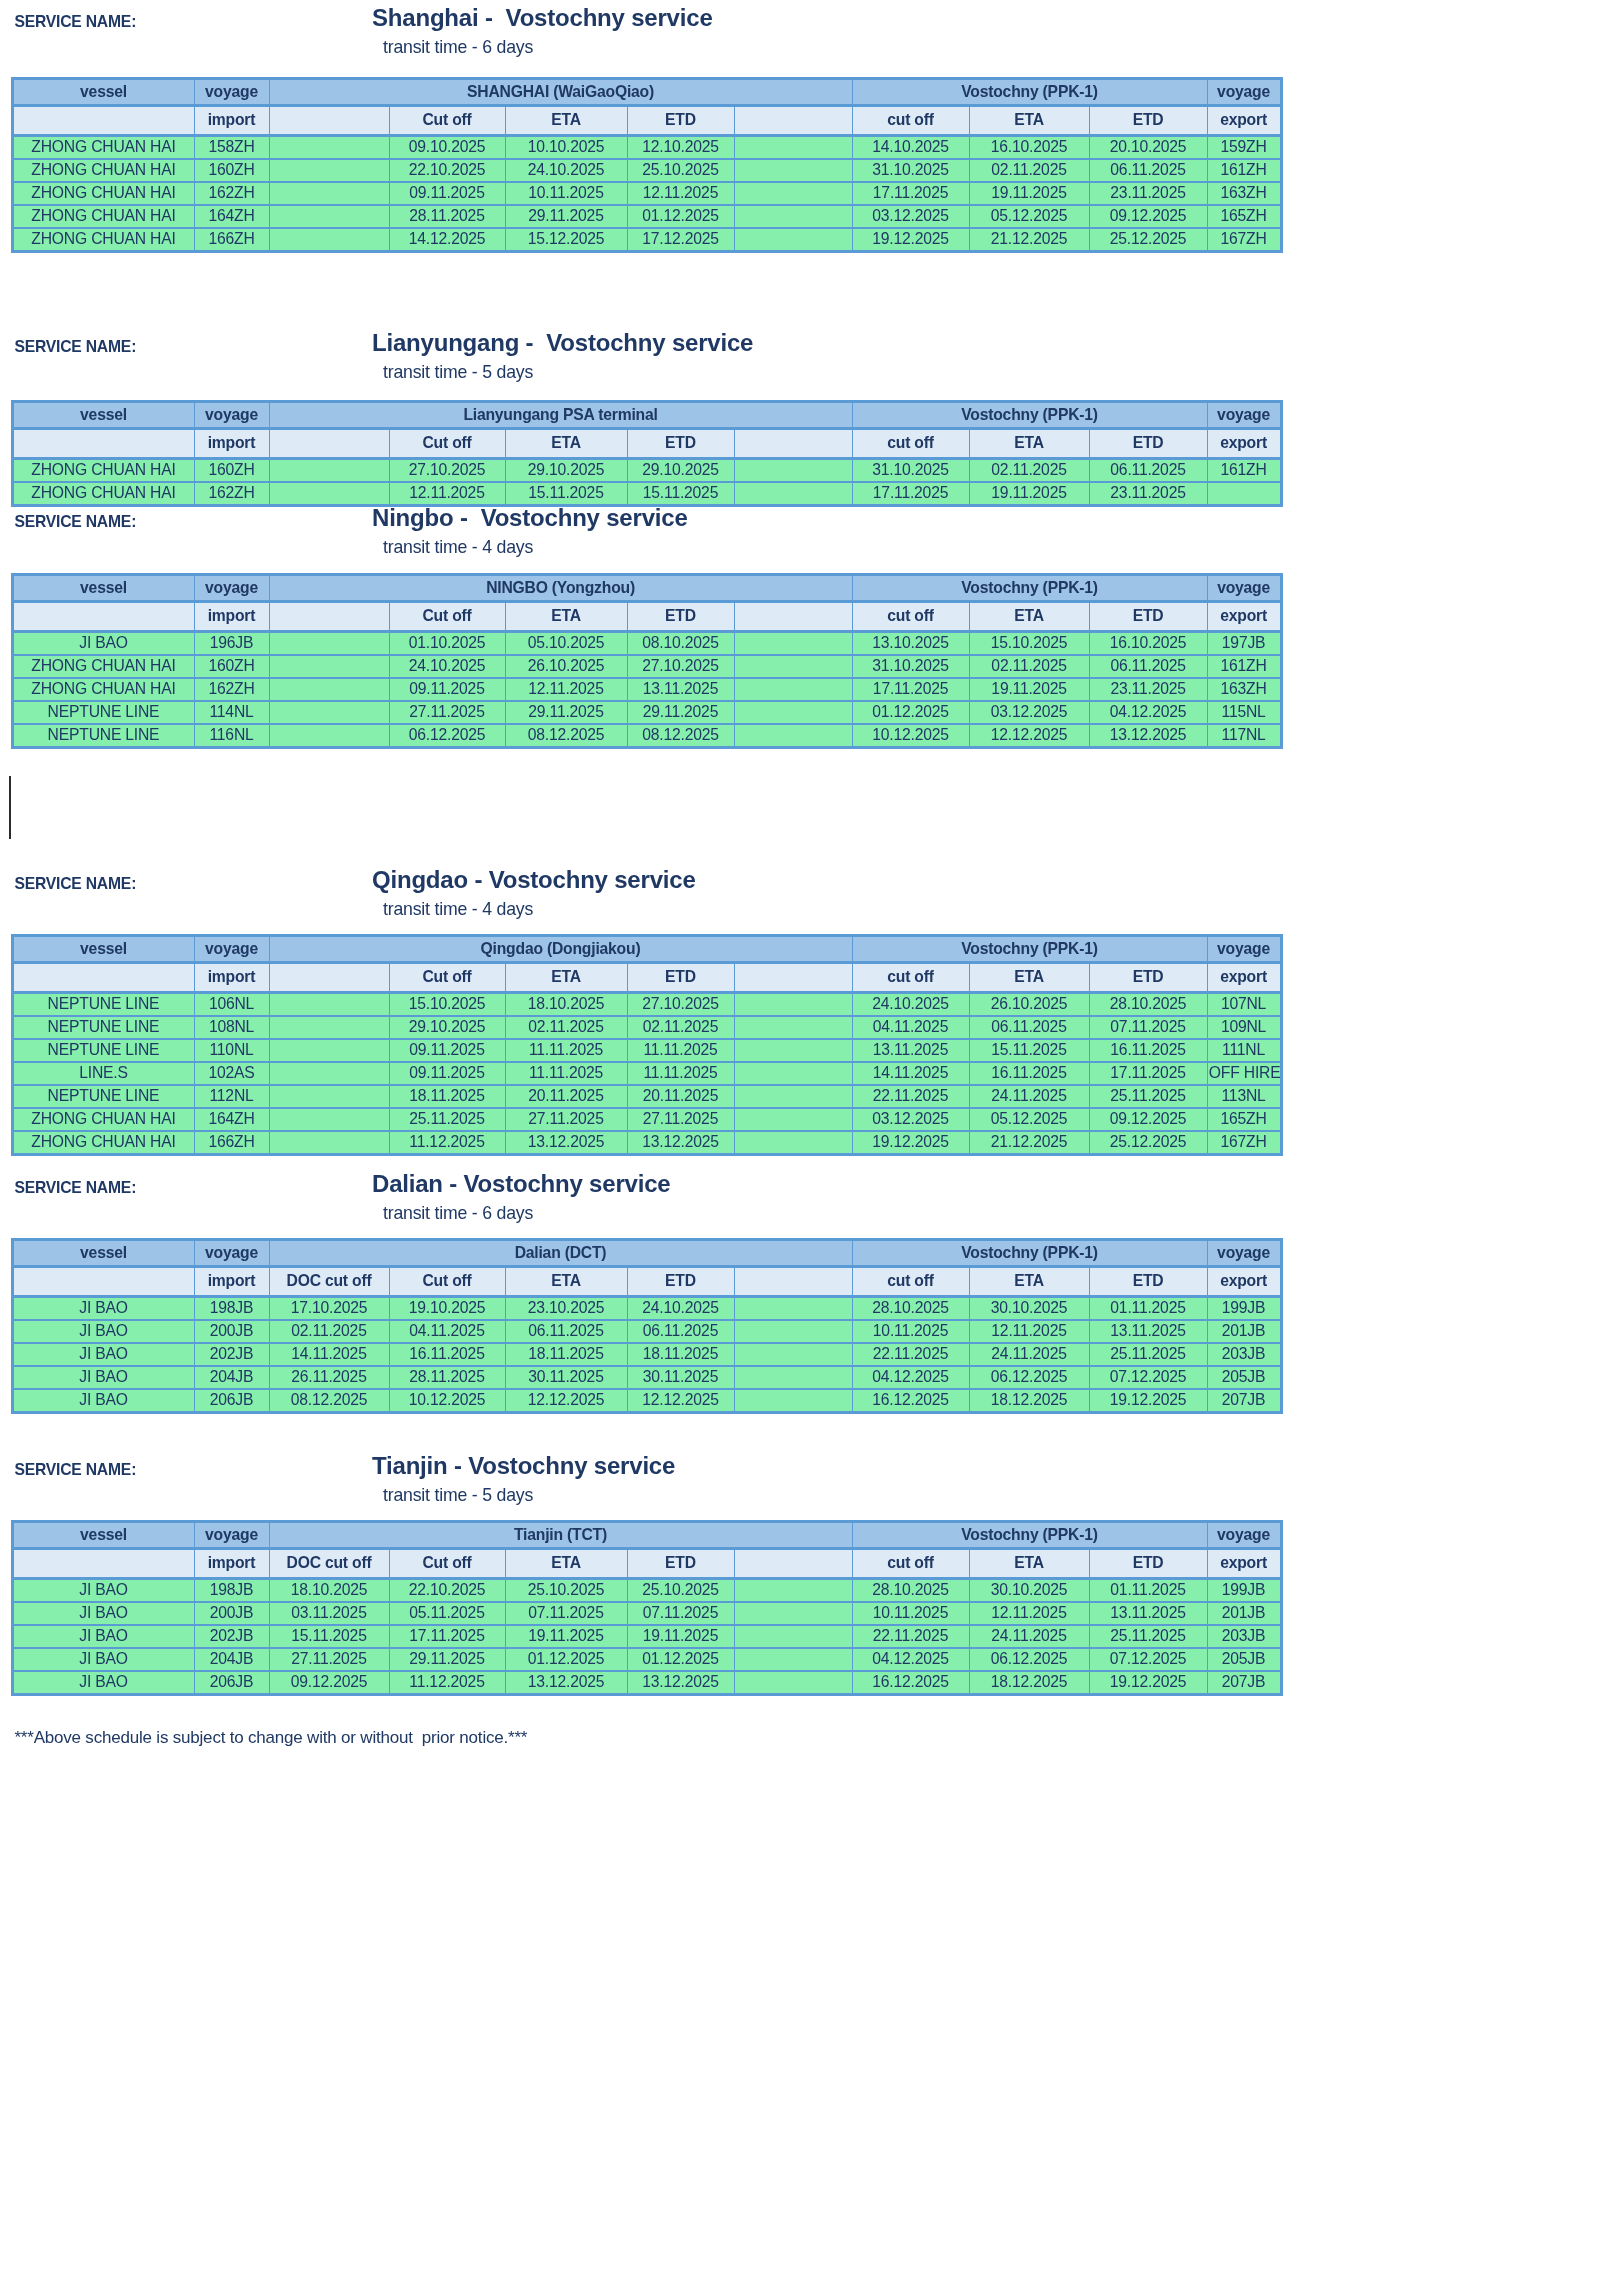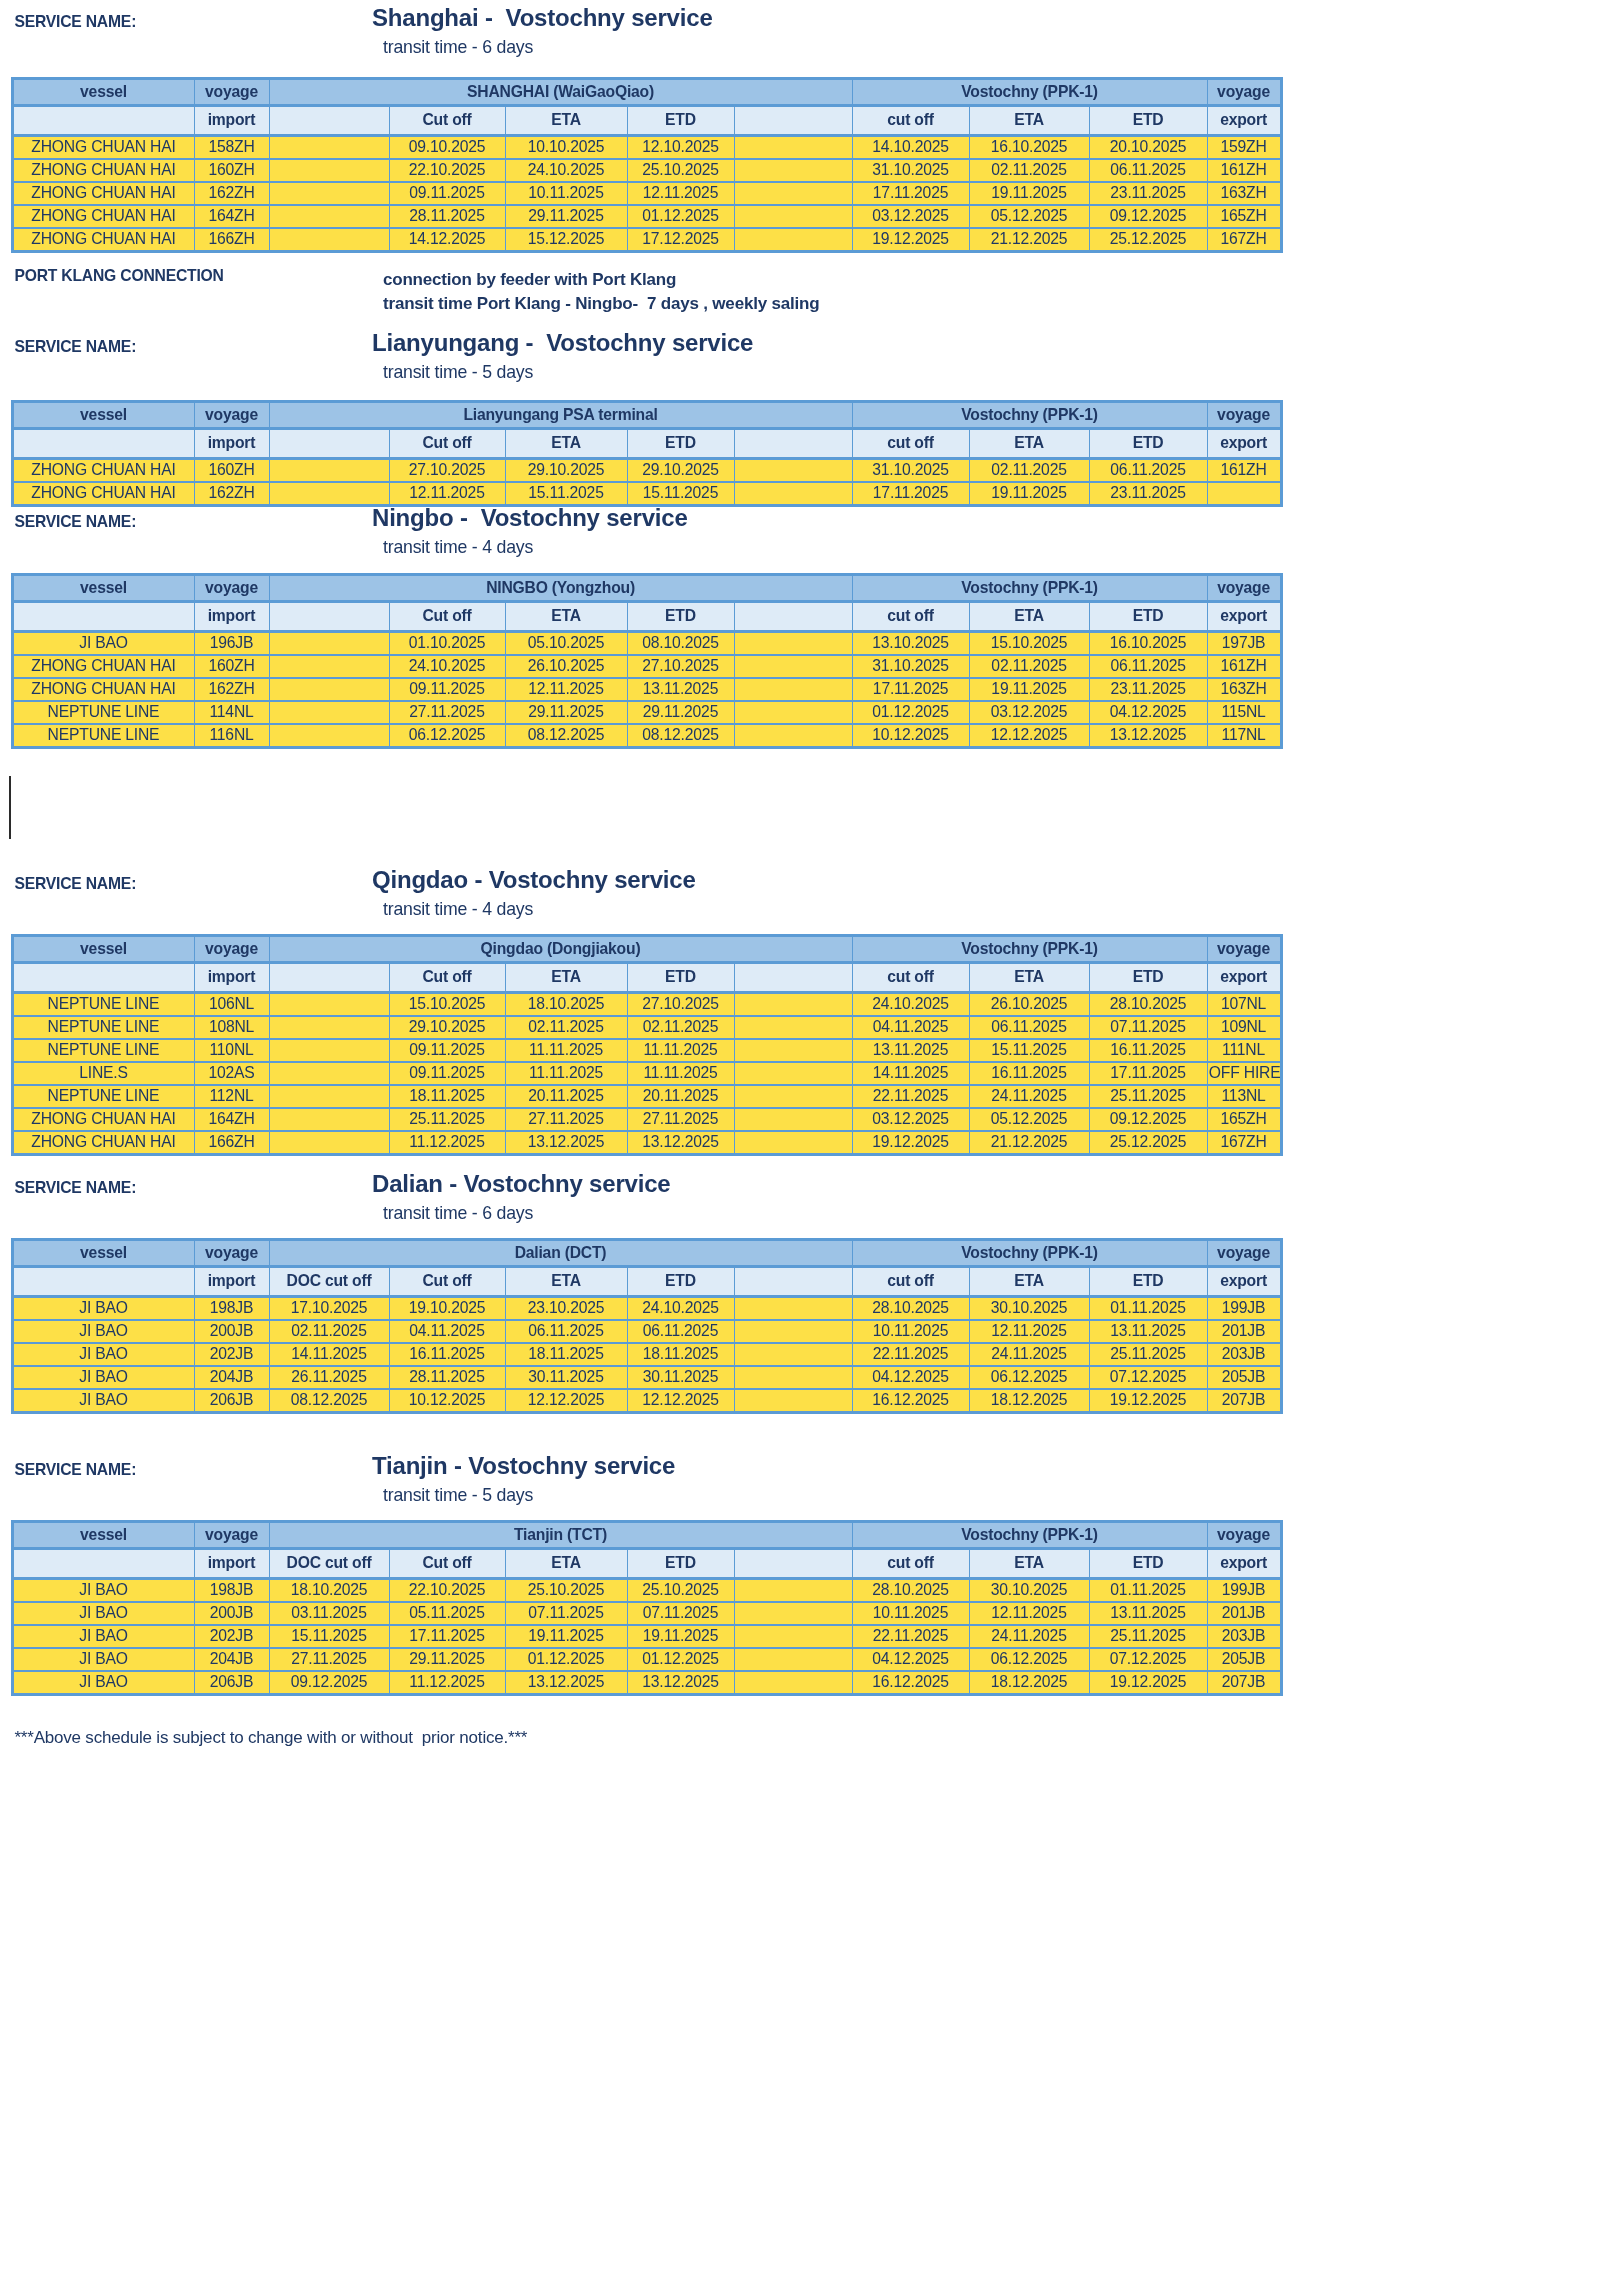--- a/index.html
+++ b/index.html
@@ -18,21 +18,21 @@
   .svc{position:absolute;left:0;width:1622px;height:79px;}
   .lbl{position:absolute;left:14.4px;top:3.9px;font-size:15.7px;font-weight:bold;white-space:pre;}
   .ttl{position:absolute;left:372px;top:-5.2px;font-size:24px;font-weight:bold;white-space:pre;}
   .sub{position:absolute;left:383px;top:27.5px;font-size:17.7px;font-weight:normal;white-space:pre;}
   .conn{position:absolute;left:0;width:1622px;height:59px;}
   .conn .line1{position:absolute;left:383px;top:0;font-size:17px;font-weight:bold;white-space:pre;}
   .conn .line2{position:absolute;left:383px;top:23.6px;font-size:17px;font-weight:bold;white-space:pre;}
   .vline{position:absolute;left:8.5px;width:2px;background:#2b2b2b;}
   table.sched{
     position:absolute;left:10.5px;width:1270px;
-    border-collapse:collapse;table-layout:fixed;background:#fde047;
+    border-collapse:collapse;table-layout:fixed;background:#86efac;
     border:3.3px solid var(--border);
   }
   table.sched th,table.sched td{
     border:1.3px solid var(--border);
     border-top-width:2px;border-bottom-width:2px;
     text-align:center;vertical-align:middle;
     overflow:hidden;white-space:nowrap;
     padding:0 1.3px;
   }
   table.sched tr.h1 th{
@@ -156,25 +156,20 @@
           <td>17.12.2025</td>
           <td></td>
           <td>19.12.2025</td>
           <td>21.12.2025</td>
           <td>25.12.2025</td>
           <td>167ZH</td>
         </tr>
       </tbody>
     </table>
 
-  <div class="conn" style="top:270px">
-    <div class="lbl" style="top:-2.6px">PORT KLANG CONNECTION</div>
-    <div class="line1">connection by feeder with Port Klang</div>
-    <div class="line2">transit time Port Klang - Ningbo-  7 days , weekly saling</div>
-  </div>
 
   <div class="svc" style="top:334px">
     <div class="lbl">SERVICE NAME:</div>
     <div class="ttl">Lianyungang -  Vostochny service</div>
     <div class="sub">transit time - 5 days</div>
   </div>
   <table class="sched" style="top:400px">
       <colgroup>
         <col style="width: 182px;">
         <col style="width: 75px;">

